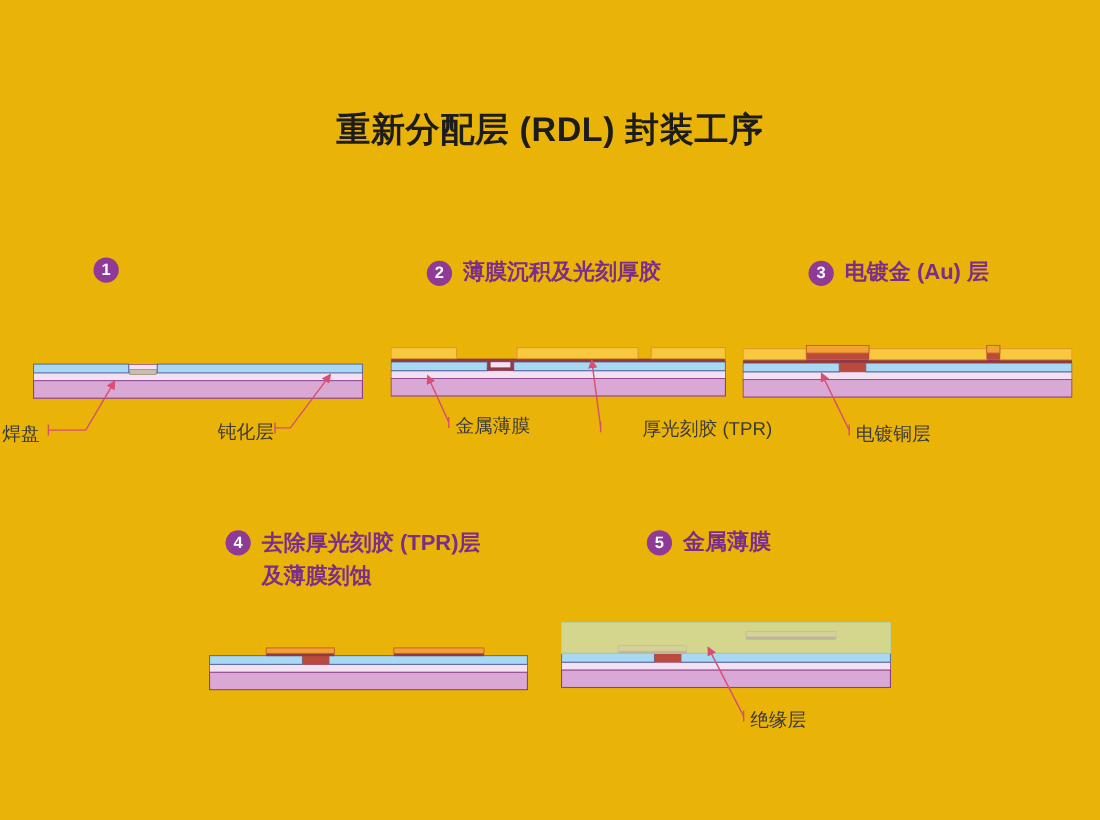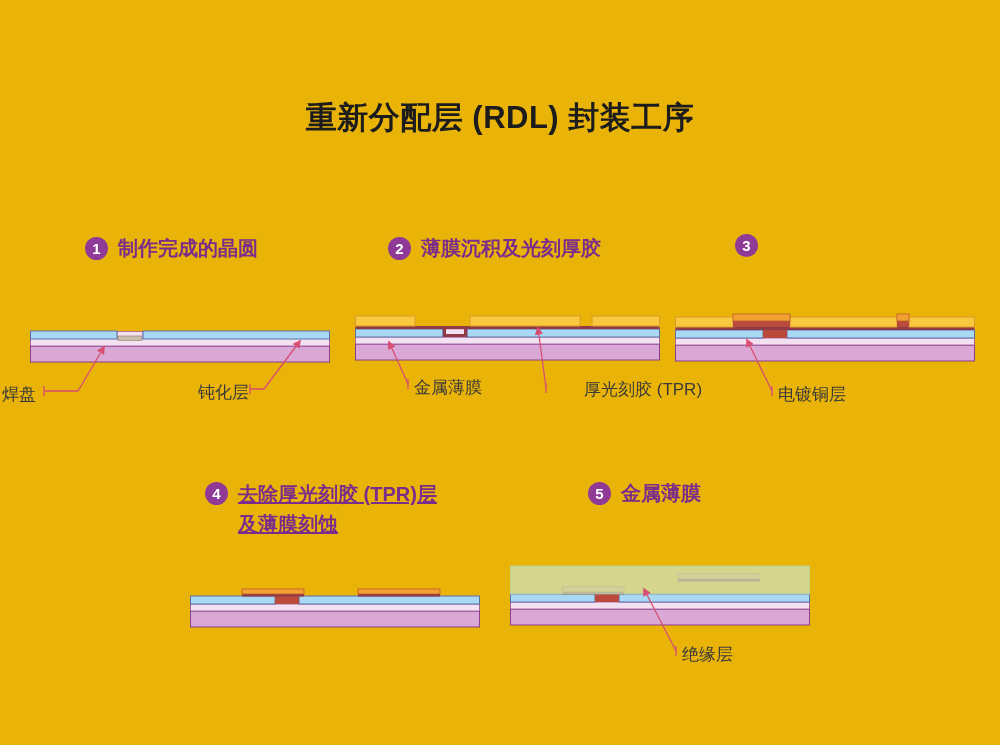--- a/index.html
+++ b/index.html
@@ -17,48 +17,48 @@
   body{font-family:"Liberation Sans","DejaVu Sans",sans-serif;}
   .canvas{position:relative; width:1000px; height:745px; background:#eab308; overflow:hidden;}
   .page-title{position:absolute; left:0; right:0; top:97px; text-align:center;
     font-size:31px; font-weight:700; color:var(--title-text); letter-spacing:0.5px;}
   .step-header{position:absolute; display:flex; align-items:center; gap:10px;}
   .step-header.align-top{align-items:flex-start;}
   .badge{width:23px; height:23px; border-radius:50%; background:var(--badge); color:var(--badge-text);
     display:inline-flex; align-items:center; justify-content:center; font-size:15px; font-weight:700; flex:0 0 auto;}
   .step-header.align-top .badge{margin-top:3px;}
   .step-label{font-size:20px; font-weight:700; color:var(--header-text); line-height:28px; white-space:nowrap;}
-  .step-label.two-line div{line-height:30px;text-decoration:underline;}
+  .step-label.two-line div{line-height:30px;}
   .diagram{position:absolute;}
   .anno{position:absolute; font-size:17px; color:var(--label-text); white-space:nowrap;}
   .overlay{position:absolute; left:0; top:0; pointer-events:none;}
 </style>
 </head>
 <body>
 
 <div class="canvas">
 
   <div class="page-title">重新分配层 (RDL) 封装工序</div>
 
   <div class="step-header" style="left:85px; top:234px">
     <span class="badge">
         <span>1</span>
       </span>
-    <span class="step-label">制作完成的晶圆</span>
   </div>
   <div class="step-header" style="left:388px; top:234px">
     <span class="badge">
         <span>2</span>
       </span>
     <span class="step-label">薄膜沉积及光刻厚胶</span>
   </div>
   <div class="step-header" style="left:735px; top:234px">
     <span class="badge">
         <span>3</span>
       </span>
+    <span class="step-label">电镀金 (Au) 层</span>
   </div>
   <div class="step-header align-top" style="left:205px; top:479px">
     <span class="badge">
         <span>4</span>
       </span>
     <span class="step-label two-line">
       <div>去除厚光刻胶 (TPR)层</div>
       <div>及薄膜刻蚀</div>
     </span>
   </div>

